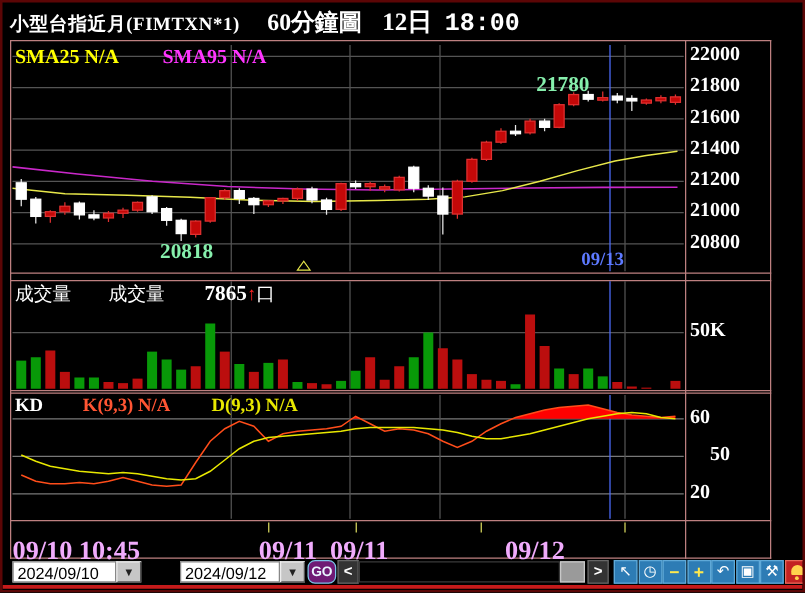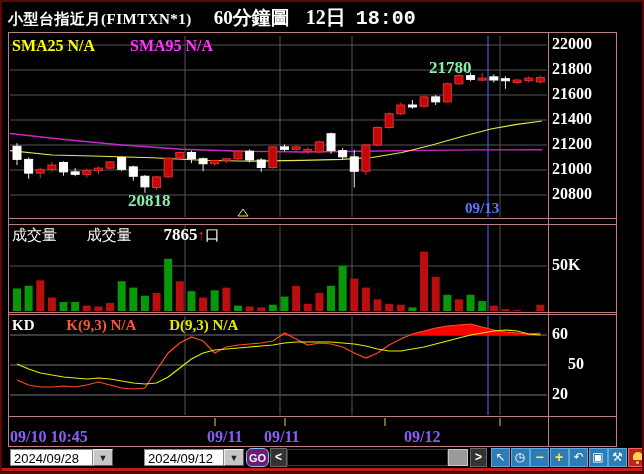--- a/index.html
+++ b/index.html
@@ -13,21 +13,21 @@
   .titlebar .t3{font-size:20px;font-weight:bold;margin-left:16px;}
   .titlebar .t4{font-size:20px;font-weight:bold;margin-left:10px;font-family:Liberation Mono, monospace;}
   
   .frameline{position:absolute;background:#bd8080;}
   
   .lbl{position:absolute;white-space:nowrap;}
   .sma25{color:#ffff00;font-weight:bold;font-size:16px;}
   .sma95{color:#ff35ff;font-weight:bold;font-size:16px;}
   .whitebold{color:#86efac;font-weight:bold;}
   .ytick{position:absolute;left:550px;width:62px;color:#fff;font-weight:bold;font-size:16px;line-height:18px;}
-  .xlabel{position:absolute;color:#8b5cf6;font-size:16px;font-weight:bold;}
+  .xlabel{position:absolute;color:#f0abfc;font-size:21px;font-weight:bold;}
   .bluetxt{color:#5d79ff;font-size:15px;font-weight:bold;}
   .volhdr{position:absolute;left:10px;top:223px;color:#fff;font-size:15px;}
   .volhdr b{font-size:17px;margin-left:28px;}
   .volhdr .arrow-up{color:#ff2020;font-weight:bold;}
   .kdhdr{position:absolute;left:10px;top:315px;font-size:15px;font-weight:bold;}
   .kdhdr .kd{color:#fff;}
   .kdhdr .k{color:#ff5533;margin-left:28px;}
   .kdhdr .d{color:#e8e800;margin-left:30px;}
   svg.overlay{position:absolute;left:0;top:0;pointer-events:none;}
   
@@ -278,21 +278,21 @@
       <div class="ytick" style="left: 550px; top: 323px;">60</div>
       <div class="ytick" style="left: 550px; top: 353px; margin-left: 16px;">50</div>
       <div class="ytick" style="left: 550px; top: 383px;">20</div>
       <div class="xlabel" style="left: 8px; top: 426px;">09/10 10:45</div>
       <div class="xlabel" style="left: 205px; top: 426px;">09/11</div>
       <div class="xlabel" style="left: 262px; top: 426px;">09/11</div>
       <div class="xlabel" style="left: 402px; top: 426px; text-align: right;">09/12</div>
     </div>
 
   <div class="bbar">
-    <div class="datefield" style="left:8px;width:83px">2024/09/28</div>
+    <div class="datefield" style="left:8px;width:83px">2024/09/10</div>
     <div class="dropbtn" style="left:91px">▼</div>
     <div class="datefield" style="left:142px;width:80px">2024/09/12</div>
     <div class="dropbtn" style="left:222px">▼</div>
     <div class="gobtn" style="left:244px">GO</div>
     <div class="navbtn" style="left:268px">&lt;</div>
     <div class="sbtrack" style="left:285px;width:161px"></div>
     <div class="sbthumb" style="left:446px"></div>
     <div class="navbtn" style="left:468px">&gt;</div>
     <div id="icon-buttons">
         <div class="icobtn" style="left: 489px;">↖</div>

